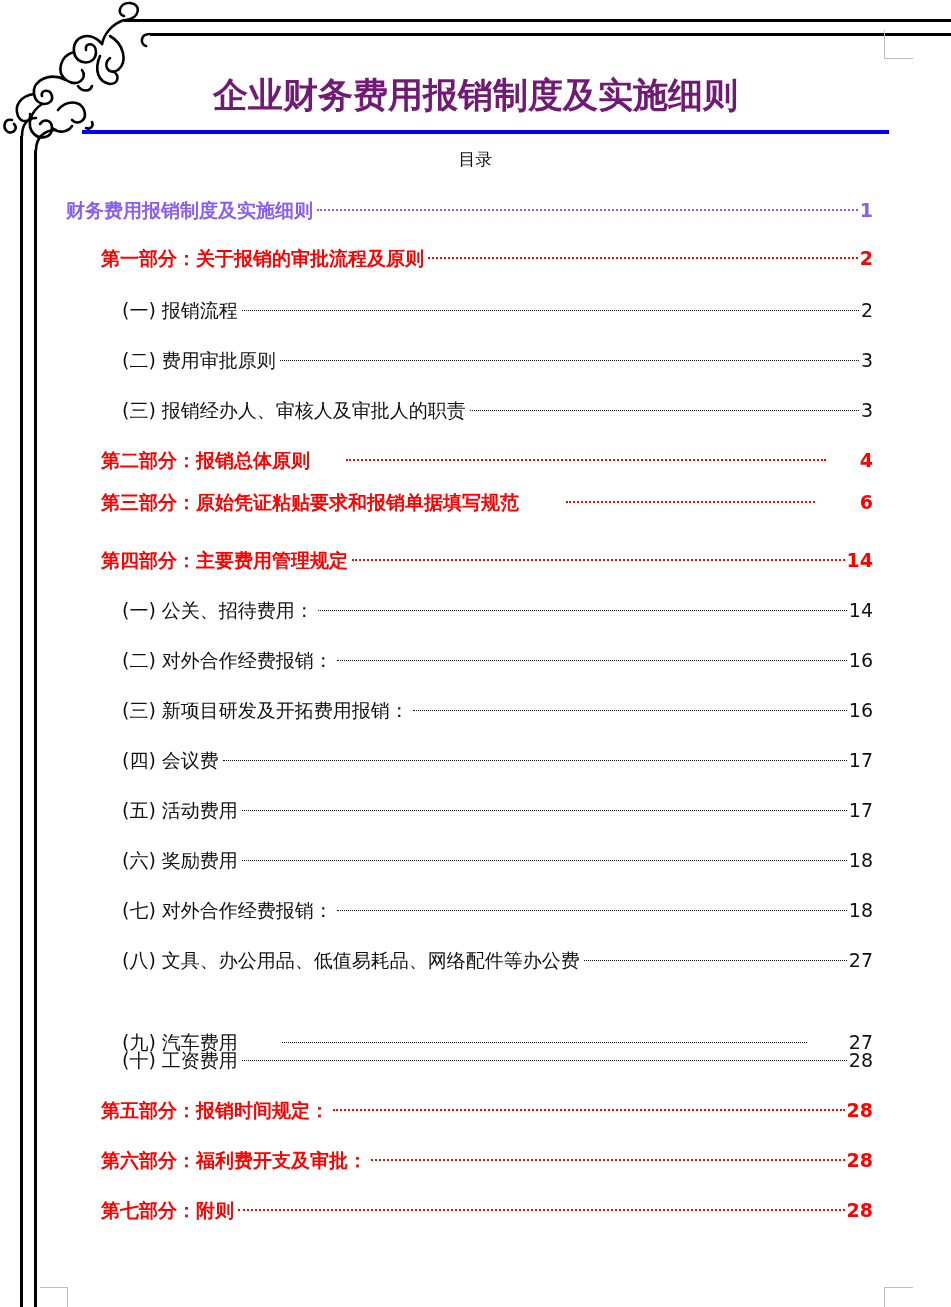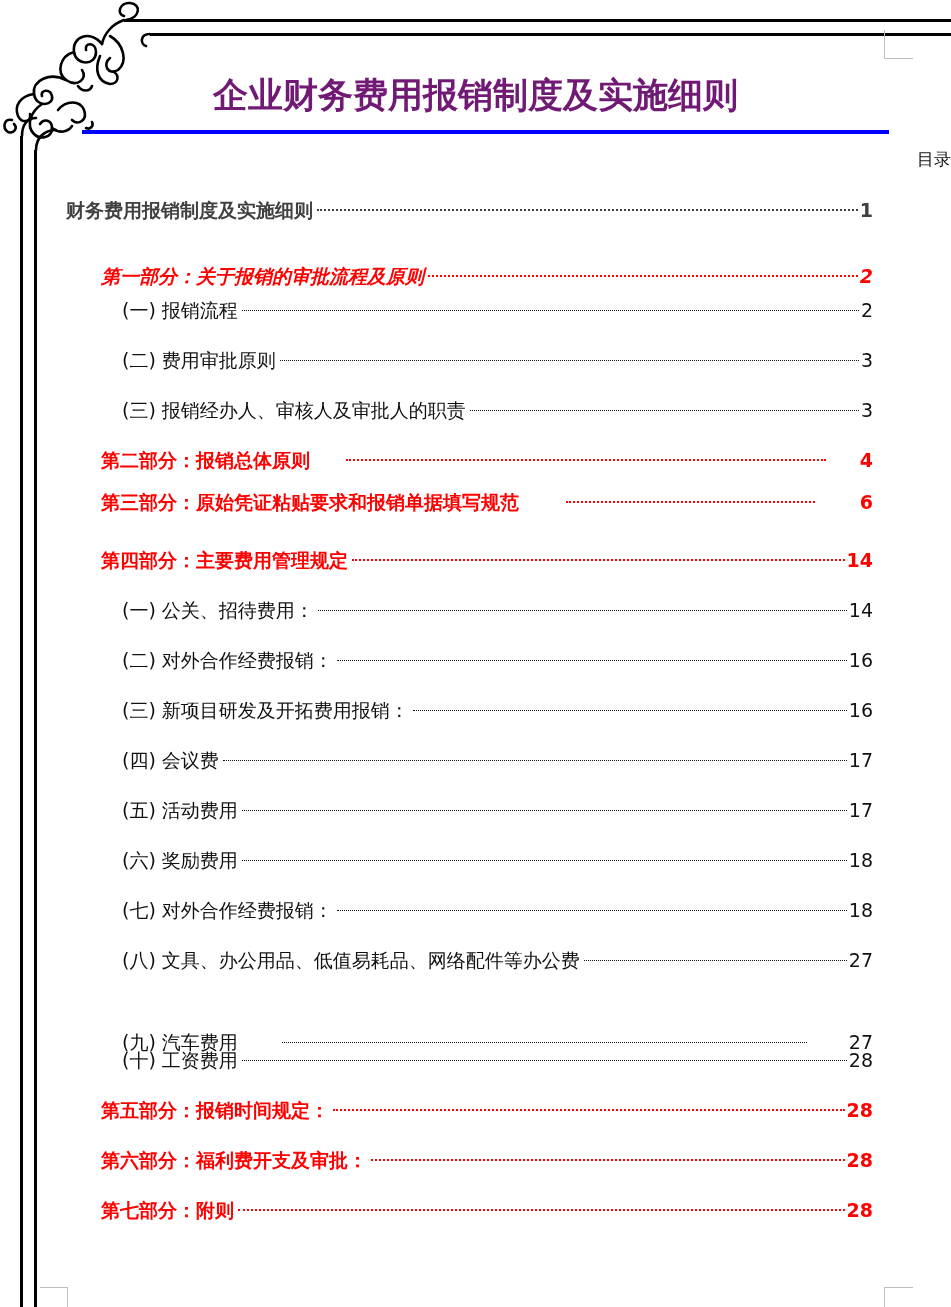--- a/index.html
+++ b/index.html
@@ -10,33 +10,33 @@
     }
     .frame-line { position: absolute; background: #000; }
     .ornament { position: absolute; left: 0; top: 0; width: 150px; height: 160px; }
     .crop { position: absolute; border-color: #bdbdbd; border-style: solid; border-width: 0; }
     .title {
       position: absolute; left: 0; width: 951px; top: 72px; text-align: center;
       color: #701a75; font-weight: bold; font-size: 35px; letter-spacing: 0px;
       padding-left: 0px;
     }
     .title-rule { position: absolute; left: 82px; width: 807px; top: 130px; height: 4px; background: #0000ff; }
-    .toc-heading { position: absolute; left: 0; width: 951px; top: 148px; text-align: right; font-size: 17px; color: #111; }
+    .toc-heading { position: absolute; left: 0; width: 951px; top: 148px; text-align: center; font-size: 17px; color: #111; }
     .toc { position: absolute; left: 0; top: 190px; width: 951px; }
     .toc-row {
       position: absolute; display: flex; align-items: baseline; height: 40px; line-height: 40px;
       right: 78px; white-space: nowrap;
     }
     .toc-row .label { flex: 0 0 auto; padding-right: 2px; }
     .toc-row .leader {
       flex: 1 1 auto; overflow: hidden; height: 1px; align-self: auto;
       border-bottom: 2px dotted currentColor; margin: 0 2px; transform: translateY(-6px);
     }
     .toc-row .page { flex: 0 0 auto; }
-    .lvl0 { left: 66px; color: #404040; font-weight: bold; font-size: 19px; }
+    .lvl0 { left: 66px; color: #8b5cf6; font-weight: bold; font-size: 19px; }
     .lvl1 { left: 101px; color: #ff0000; font-weight: bold; font-size: 19px; }
     .lvl2 { left: 122px; color: #111; font-size: 19px; }
     .lvl2 .leader { border-bottom-width: 1.5px; }
   </style>
 </head>
 <body>
 
 <div class="frame-line" style="left:124px; right:0; top:19px; height:3px;"></div>
 <div class="frame-line" style="left:150px; right:0; top:33px; height:3px;"></div>
 <div class="frame-line" style="left:20px; top:136px; bottom:0; width:3px;"></div>
@@ -72,21 +72,21 @@
 <div class="title-rule"></div>
 
 <div class="toc-heading">目录</div>
 
 <div class="toc">
   <div class="toc-row lvl0" style="top:0px;">
     <span class="label">财务费用报销制度及实施细则</span>
     <span class="leader"></span>
     <span class="page">1</span>
   </div>
-  <div class="toc-row lvl1" style="top:66px;font-style:italic;">
+  <div class="toc-row lvl1" style="top:48px;">
     <span class="label">第一部分：关于报销的审批流程及原则</span>
     <span class="leader"></span>
     <span class="page">2</span>
   </div>
   <div class="toc-row lvl2" style="top:100px;">
     <span class="label">(一) 报销流程</span>
     <span class="leader"></span>
     <span class="page">2</span>
   </div>
   <div class="toc-row lvl2" style="top:150px;">

